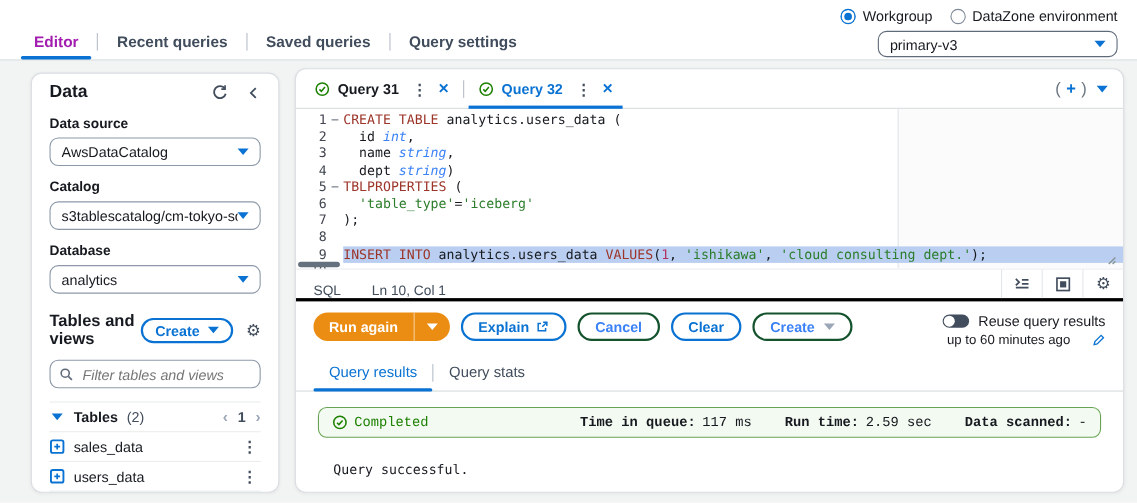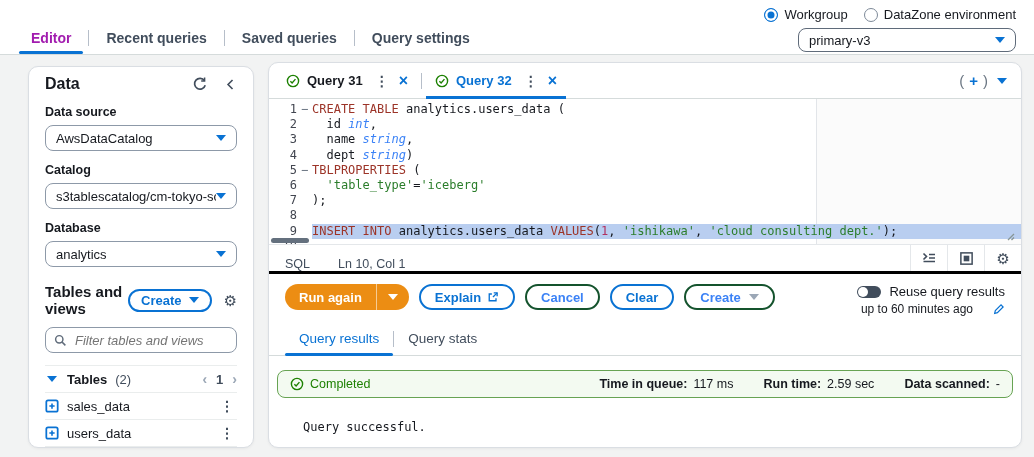--- a/index.html
+++ b/index.html
@@ -93,21 +93,21 @@
   .reuse-top { display:flex; align-items:center; gap:8px; justify-content:flex-end; font-size:13px; }
   .toggle { width:24px; height:12px; border-radius:6px; background:#414d5c; position:relative; cursor:pointer; }
   .toggle .knob { position:absolute; left:1px; top:1px; width:10px; height:10px; border-radius:50%; background:#fff; }
   .reuse-sub { font-size:12px; margin-top:3px; display:flex; align-items:center; gap:20px; justify-content:flex-end; }
   
   .rtabs { display:flex; align-items:stretch; height:34px; margin-top:6px; border-bottom:1px solid #d5dbdb; padding-left:16px; }
   .rtab { position:relative; display:flex; align-items:center; padding:0 14px; font-size:13.5px; font-weight:400; color:#414d5c; cursor:pointer; }
   .rtab.active { color:#0972d3; }
   .rtab.active::after { content:""; position:absolute; left:0; right:0; bottom:-1px; height:3px; background:#0972d3; border-radius:2px; }
   .rtab-sep { width:1px; height:16px; background:#b6bec9; align-self:center; }
-  .banner { margin:14px 8px 0; border:1px solid #67a353; background:#f3faf1; border-radius:8px; height:28px; display:flex; align-items:center; padding:0 12px; font-size:12.5px; }
+  .banner { margin:14px 20px 0; border:1px solid #67a353; background:#f3faf1; border-radius:8px; height:28px; display:flex; align-items:center; padding:0 12px; font-size:12.5px;font-family:Liberation Mono, monospace; }
   .banner .done { color:#1d8102; margin-left:6px; }
   .banner-right { margin-left:auto; display:flex; }
   .stat { display:flex; gap:6px; margin-left:30px; }
   .stat b { font-weight:700; }
   .msg { font-family:"DejaVu Sans Mono",monospace; font-size:12px; margin:22px 0 0 34px; }
   svg { display:block; }
 </style>
 </head>
 <body>
 

